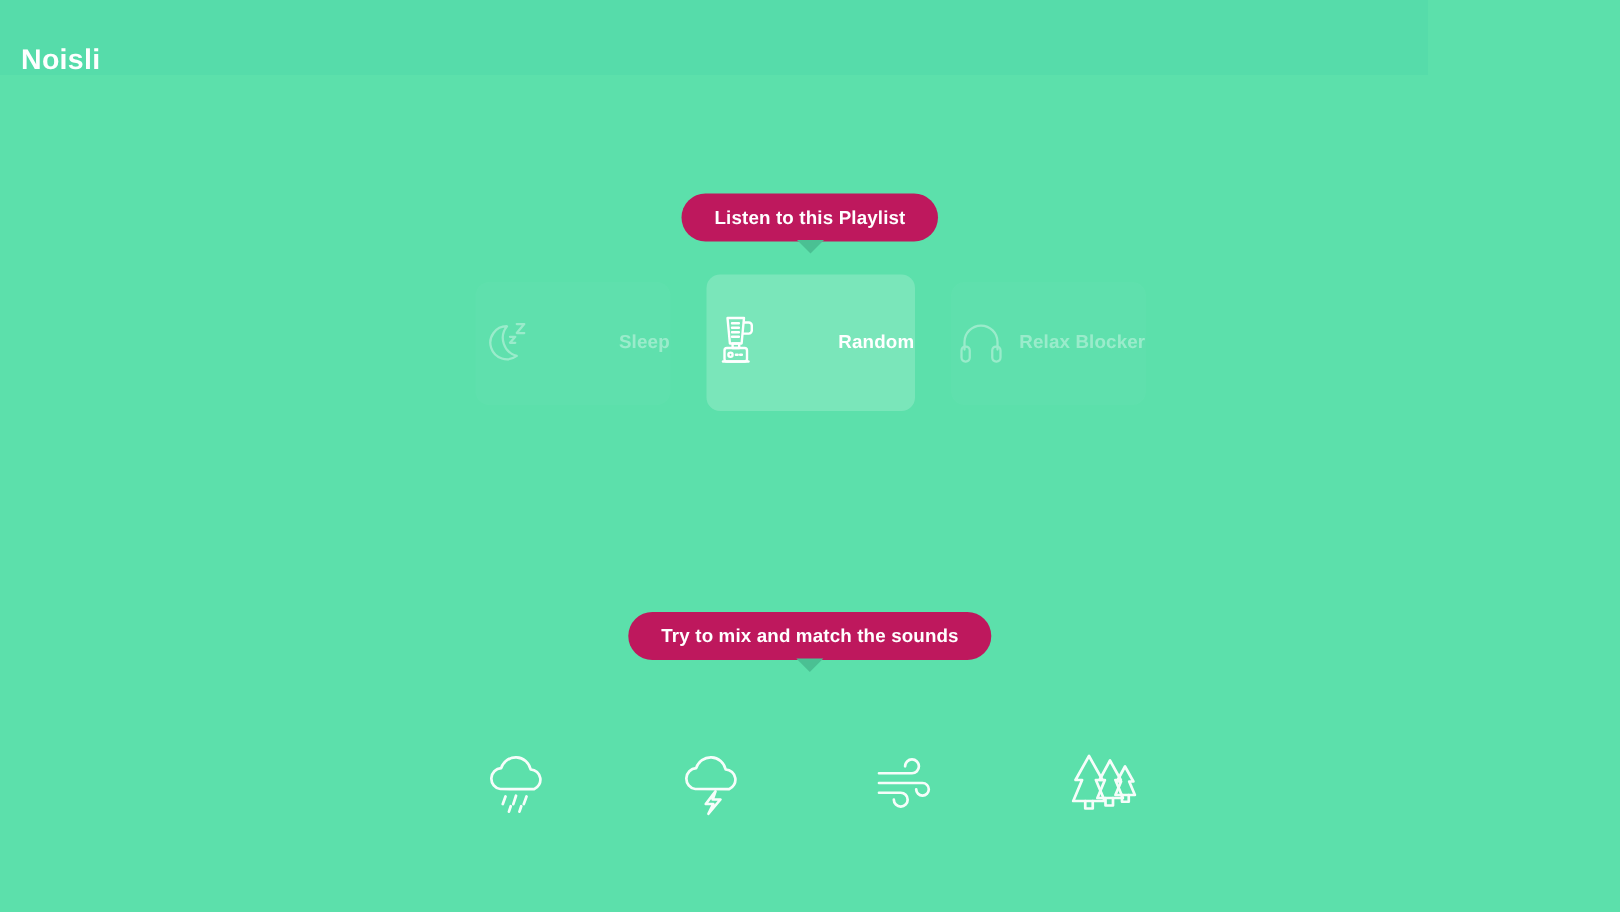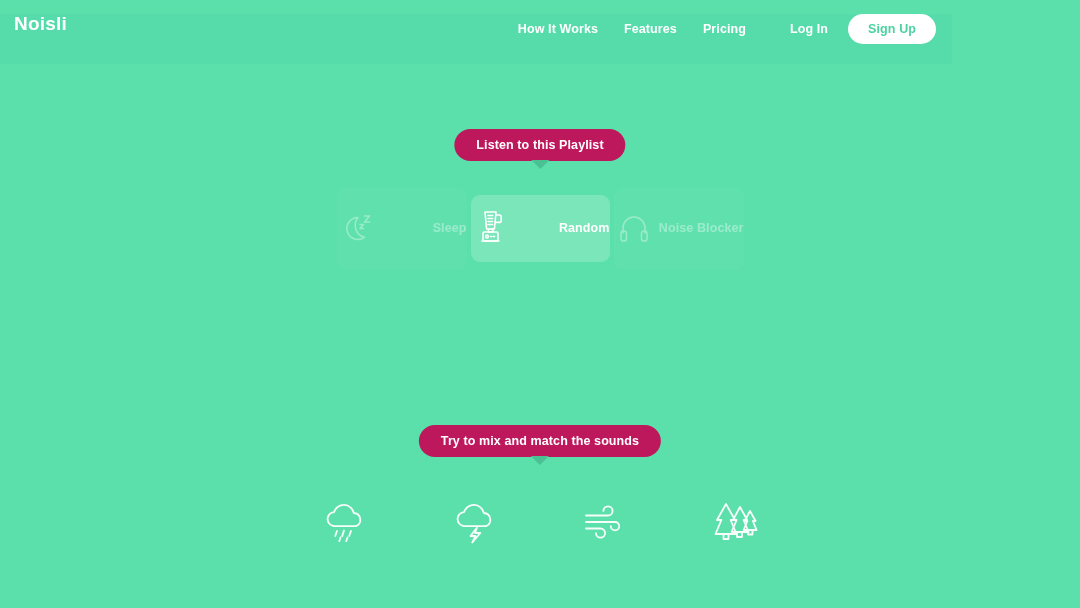--- a/index.html
+++ b/index.html
@@ -12,24 +12,24 @@
   }
 
   #app {
     position:relative;
     width:1080px; height:608px;
     background:#5ce0ab;
   }
 
   
   .header {
-    position:absolute; top:14px; left:0;
+    position:absolute; top:0; left:0;
     width:952px; height:50px;
     background:#56dcaa;
-    display:flex; align-items:flex-start;
+    display:flex; align-items:flex-end;
     z-index:30;
   }
 
   .logo {
     margin-left:14px;
     color:#ffffff;
     font-size:19px;
     font-weight:bold;
     letter-spacing:0.2px;
     line-height:1;
@@ -84,21 +84,21 @@
     left:50%;
     bottom:-8px;
     transform:translateX(-50%);
     width:0; height:0;
     border-left:9px solid transparent;
     border-right:9px solid transparent;
     border-top:9px solid #4ac093;
   }
 
   #tip-playlist { top:129px; left:50%; transform:translateX(-50%); }
-  #tip-mix      { top:425px; left:50%; transform:translateX(-50%); }
+  #tip-mix      { top:408px; left:50%; transform:translateX(-50%); }
 
   
   .playlist-row {
     position:absolute;
     top:181px; left:0;
     width:1080px; height:95px;
     display:flex;
     align-items:center;
     justify-content:center;
   }
@@ -121,24 +121,24 @@
     background:rgba(255,255,255,0.055);
     margin:0 4px;
   }
   .pl-card.d1 {
     width:141px; height:87px;
     opacity:0.72;
     background:rgba(255,255,255,0.10);
     margin:0 4px;
   }
   .pl-card.active {
-    width:139px; height:67px;
+    width:139px; height:91px;
     opacity:1;
     background:rgba(255,255,255,0.19);
-    margin:0 0;
+    margin:0 20px;
   }
 
   .pl-icon {
     height:42px;
     display:flex; align-items:center; justify-content:center;
     margin-bottom:2px;
   }
   .pl-icon svg { display:block; }
 
   .pl-label {
@@ -171,27 +171,20 @@
 </style>
 </head>
 <body>
 
 <div id="app">
 
   <div class="header">
 
     <div class="logo">Noisli</div>
 
-    <nav class="nav">
-      <span class="nav-link">How It Works</span>
-      <span class="nav-link">Features</span>
-      <span class="nav-link">Pricing</span>
-      <span class="nav-link login">Log In</span>
-      <button class="signup-btn">Sign Up</button>
-    </nav>
   </div>
 
   <div class="tooltip" id="tip-playlist">Listen to this Playlist</div>
 
   <div class="playlist-row">
 
     <div class="pl-card d2">
       <div class="pl-icon">
         <svg width="40" height="40" viewBox="0 0 40 40" fill="none" stroke="#ffffff" stroke-width="1.5" stroke-linecap="round" stroke-linejoin="round">
           <path d="M21 9.5a11 11 0 1 0 6.5 19.8A12.4 12.4 0 0 1 21 9.5z"></path>
@@ -221,21 +214,21 @@
 
 
     <div class="pl-card d2">
       <div class="pl-icon">
         <svg width="40" height="40" viewBox="0 0 40 40" fill="none" stroke="#ffffff" stroke-width="1.5" stroke-linecap="round" stroke-linejoin="round">
           <path d="M9 25v-5a11 11 0 0 1 22 0v5"></path>
           <rect x="7" y="23" width="5.5" height="10" rx="2.6"></rect>
           <rect x="27.5" y="23" width="5.5" height="10" rx="2.6"></rect>
         </svg>
       </div>
-      <div class="pl-label">Noise Blocker</div>
+      <div class="pl-label">Relax Blocker</div>
     </div>
 
   </div>
 
   <div class="tooltip" id="tip-mix">Try to mix and match the sounds</div>
 
   <div class="sound-row">
 
     <div class="sound-item">
       <span>

